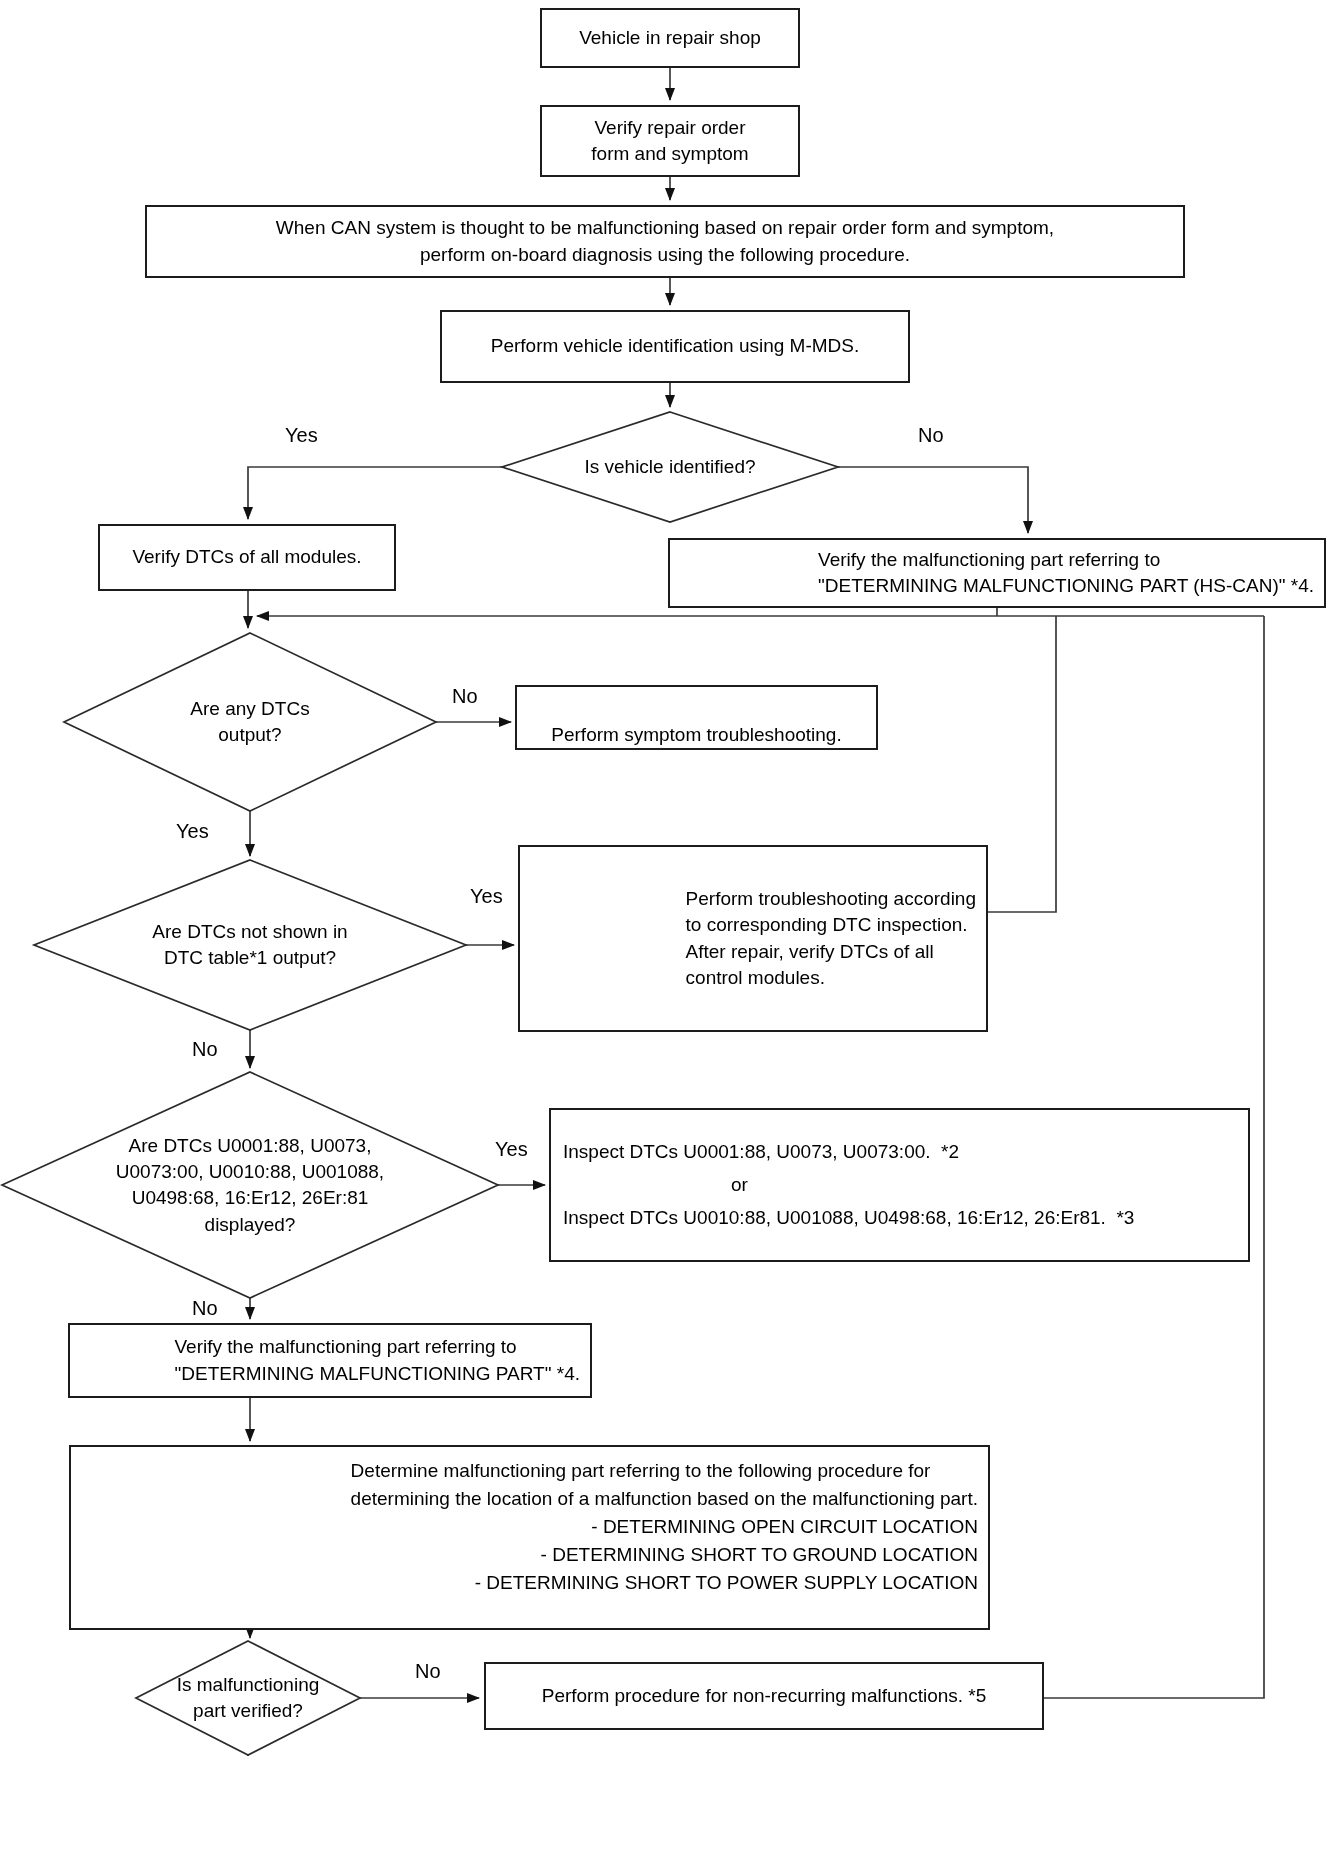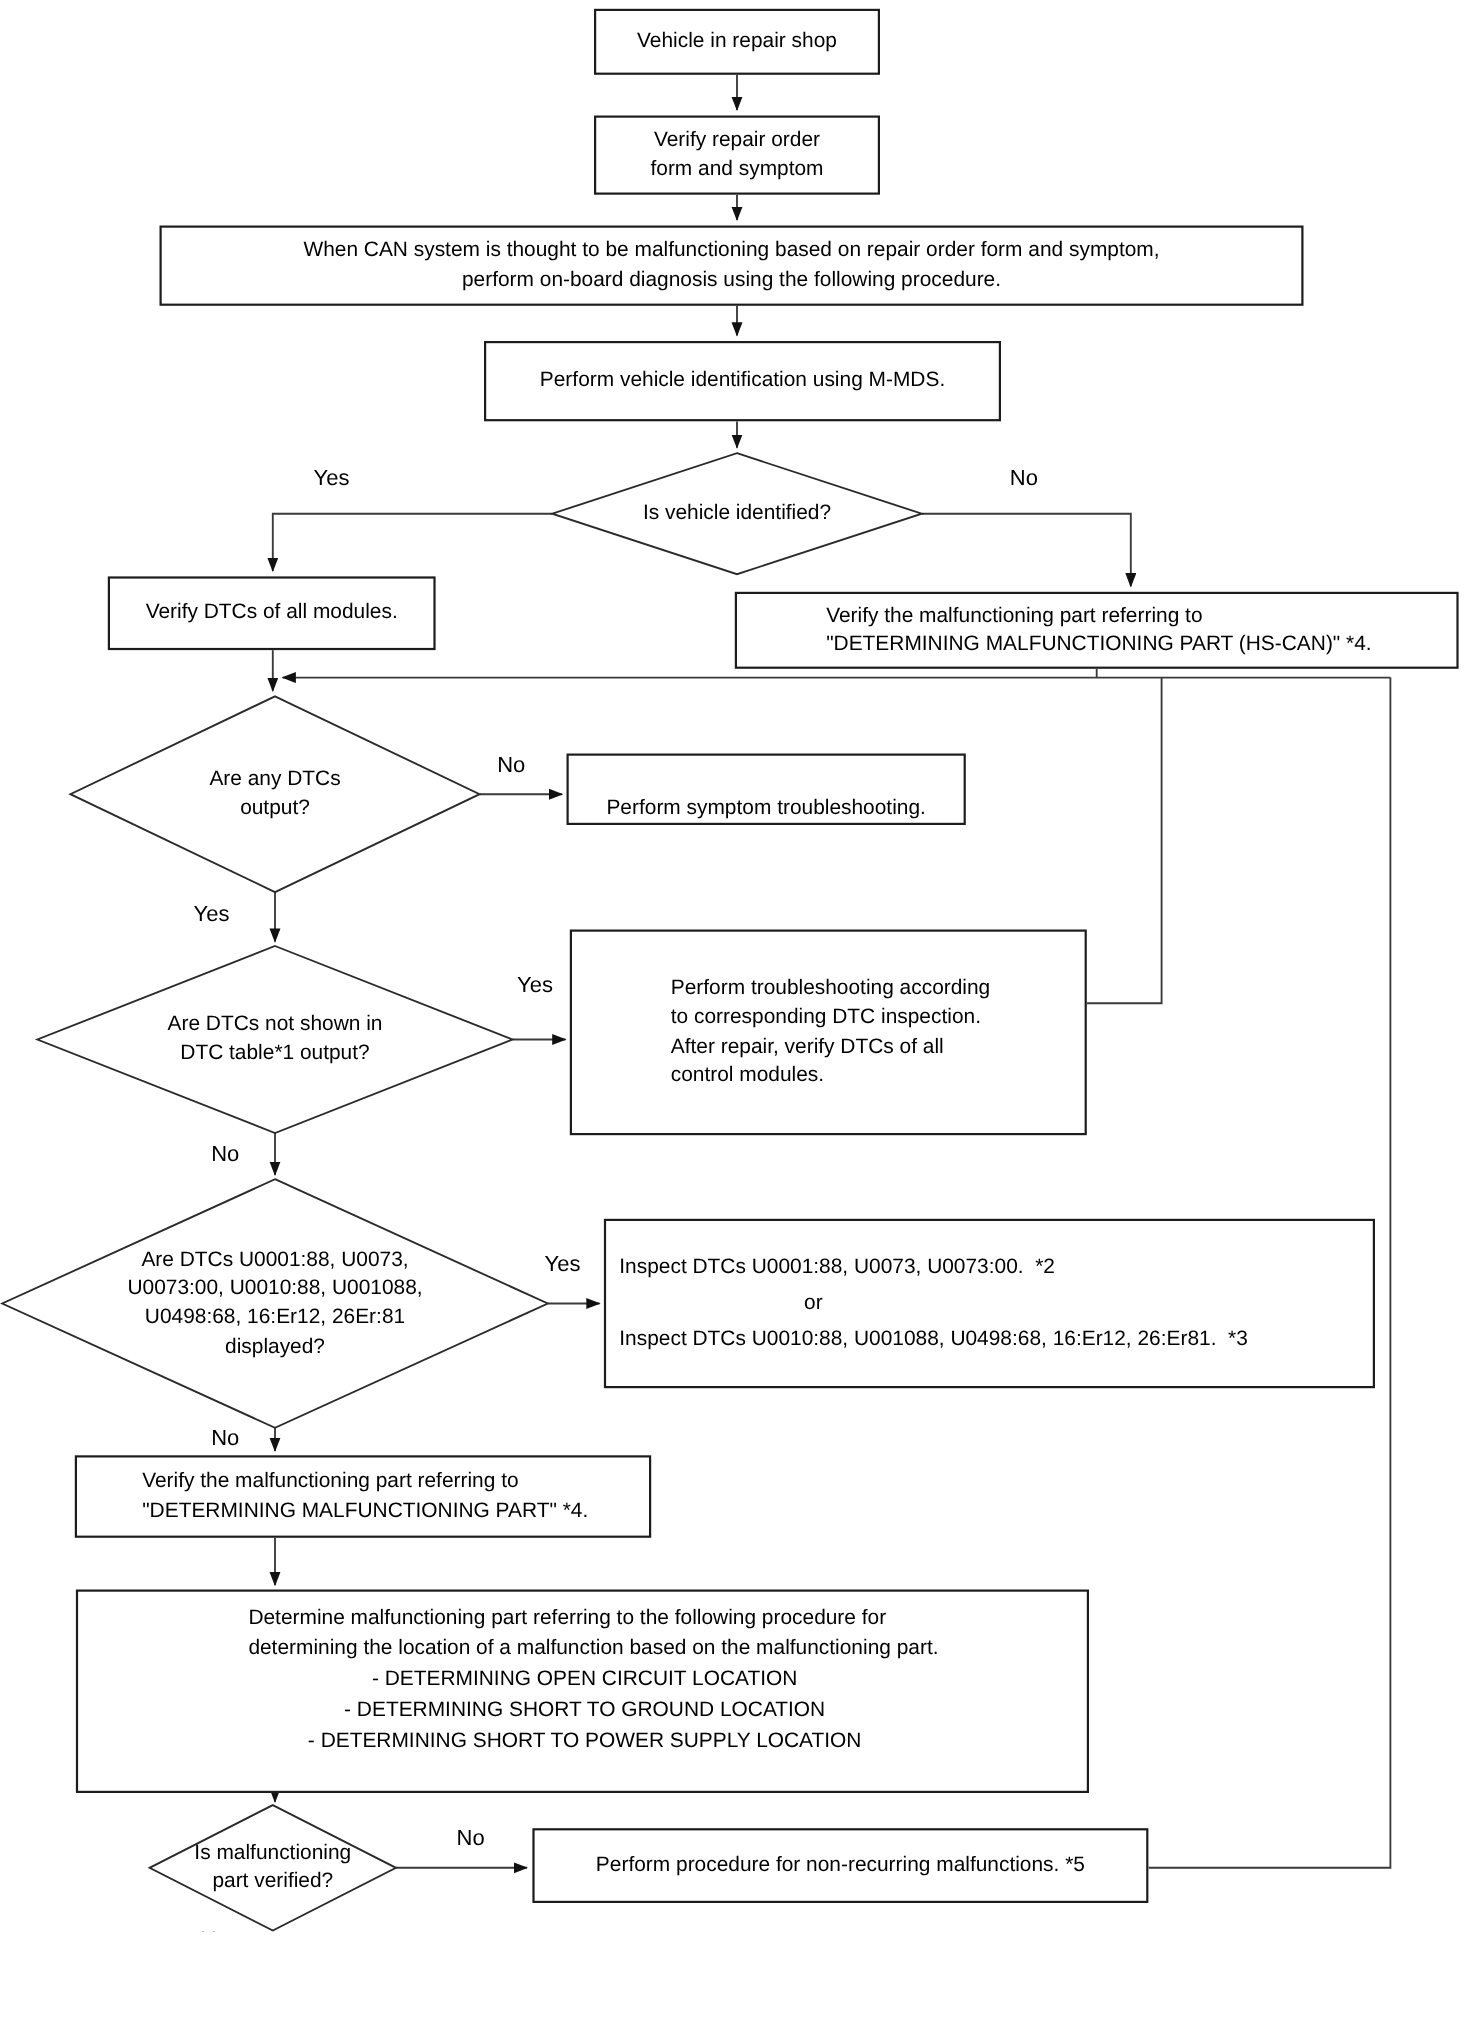--- a/index.html
+++ b/index.html
@@ -8,21 +8,21 @@
     font-family:"Liberation Sans","DejaVu Sans",sans-serif;
     color:#000;overflow:hidden;
   }
   .lines{position:absolute;left:0;top:0;width:1333px;height:1849px;}
   .node{
     position:absolute;box-sizing:border-box;background:#fff;
     border:2px solid #1c1c1c;
     display:flex;flex-direction:column;align-items:center;justify-content:center;
     text-align:center;font-size:19px;line-height:1.38;white-space:pre-wrap;
   }
-  .node.left{align-items:center;text-align:left;padding-left:14px;padding-right:10px;}
+  .node.left{align-items:flex-end;text-align:left;padding-left:14px;padding-right:10px;}
   .dtext{
     position:absolute;transform:translate(-50%,-50%);
     text-align:center;font-size:19px;line-height:1.38;white-space:pre-wrap;
   }
   .elabel{position:absolute;font-size:20px;white-space:pre;}
   .inspect-row{white-space:pre-wrap;}
   .or-row{margin-left:168px;white-space:pre-wrap;}
   .b9{align-items:flex-start;text-align:left;padding-left:12px;gap:7px;justify-content:center;}
   .b11{align-items:flex-start;text-align:left;justify-content:flex-start;padding:10px 8px 0 14px;}
   .b11 .intro{white-space:pre-wrap;line-height:28px;padding-left:16px;}

